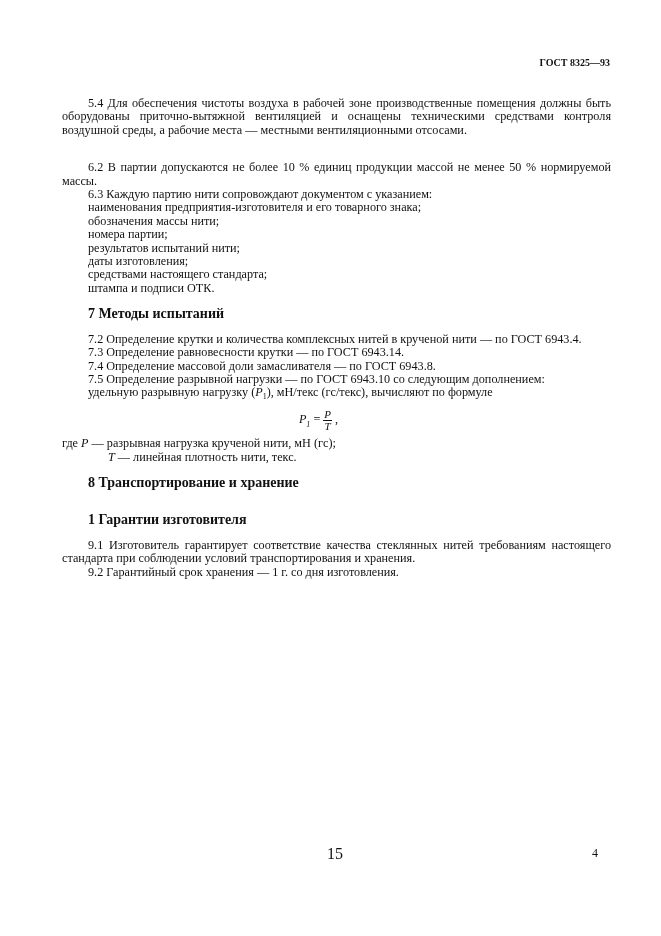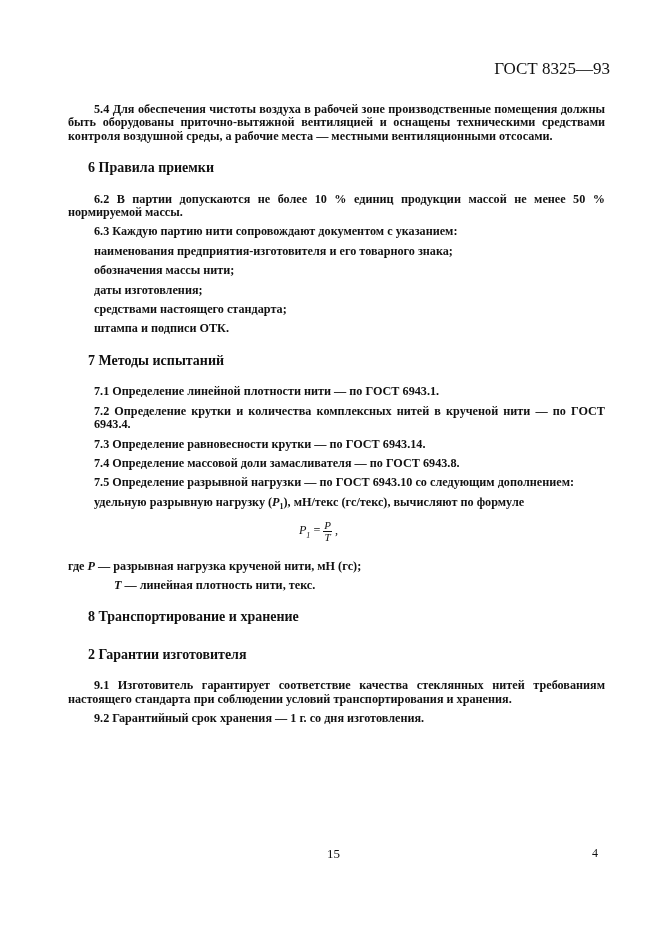--- a/index.html
+++ b/index.html
@@ -4,93 +4,93 @@
   <style>
     html, body { margin: 0; padding: 0; background: #ffffff; }
     body {
       width: 661px; height: 936px; position: relative; overflow: hidden;
       font-family: "Liberation Serif", "DejaVu Serif", serif;
       color: #111111;
       font-size: 12.2px;
       line-height: 13.4px;
     }
     .header {
-      position: absolute; top: 62px; right: 51px;
-      font-weight: normal; font-size: 17px;
+      position: absolute; top: 56px; right: 51px;
+      font-weight: bold; font-size: 10px;
     }
     .content {
       position: absolute; left: 62px; top: 97px; width: 549px;
     }
-    p { margin: 6px; text-align: justify; font-weight: bold; }
+    p { margin: 0; text-align: justify; }
     .indent { text-indent: 26px; }
     .plain { padding-left: 26px; }
     .section-title {
       font-weight: bold; font-size: 14px; padding-left: 26px;
       margin: 0;
     }
     .formula {
-      text-align: center; margin: 5px 0 16px 0; height: 24px;
+      text-align: center; margin: 5px 0 4px 0; height: 24px;
       position: relative;
       text-decoration: underline;
     }
     .formula .f-inner { display: inline-block; position: relative; left: -18px; font-style: italic; }
     .frac { display: inline-block; vertical-align: middle; text-align: center; font-size: 11px; line-height: 11px; }
     .frac .num { display: block; border-bottom: 1px solid #111; padding: 0 1px; }
     .frac .den { display: block; }
     sub { font-size: 8px; }
     .where-2 { padding-left: 46px; }
-    .page-num-center { position: absolute; top: 847px; left: 327px; font-size: 13px; }
+    .page-num-center { position: absolute; top: 847px; left: 327px; font-size: 16px; }
     .page-num-right { position: absolute; top: 847px; left: 592px; font-size: 12px; }
     .gap-m { height: 12px; }
   </style>
 </head>
 <body>
 
 <div class="header">ГОСТ 8325—93</div>
 
 <div class="content">
   <p class="indent">5.4 Для обеспечения чистоты воздуха в рабочей зоне производственные помещения должны быть оборудованы приточно-вытяжной вентиляцией и оснащены техническими средствами контроля воздушной среды, а рабочие места — местными вентиляционными отсосами.</p>
 
   <div class="gap-m"></div>
-  <h2 class="section-title">6 Правила приемки</h2>
   <div class="gap-m"></div>
 
   <p class="indent">6.2 В партии допускаются не более 10 % единиц продукции массой не менее 50 % нормируемой массы.</p>
   <p class="indent">6.3 Каждую партию нити сопровождают документом с указанием:</p>
   <p class="plain">наименования предприятия-изготовителя и его товарного знака;</p>
   <p class="plain">обозначения массы нити;</p>
+  <p class="plain">номера партии;</p>
+  <p class="plain">результатов испытаний нити;</p>
   <p class="plain">даты изготовления;</p>
   <p class="plain">средствами настоящего стандарта;</p>
   <p class="plain">штампа и подписи ОТК.</p>
 
   <div class="gap-m"></div>
   <h2 class="section-title">7 Методы испытаний</h2>
   <div class="gap-m"></div>
 
-  <p class="plain">7.1 Определение линейной плотности нити — по ГОСТ 6943.1.</p>
   <p class="plain">7.2 Определение крутки и количества комплексных нитей в крученой нити — по ГОСТ 6943.4.</p>
   <p class="plain">7.3 Определение равновесности крутки — по ГОСТ 6943.14.</p>
   <p class="plain">7.4 Определение массовой доли замасливателя — по ГОСТ 6943.8.</p>
   <p class="plain">7.5 Определение разрывной нагрузки — по ГОСТ 6943.10 со следующим дополнением:</p>
   <p class="plain"><span>удельную разрывную нагрузку (</span><i>P</i><sub>1</sub><span>), мН/текс (гс/текс), вычисляют по формуле</span></p>
 
   <div class="formula">
     <span class="f-inner">
       <span>P</span><sub>1</sub><span style="font-style:normal"> = </span><span class="frac"><span class="num">P</span><span class="den">T</span></span><span style="font-style:normal"> ,</span>
     </span>
   </div>
 
   <p><span>где </span><i>P</i><span> — разрывная нагрузка крученой нити, мН (гс);</span></p>
   <p class="where-2"><i>T</i><span> — линейная плотность нити, текс.</span></p>
 
   <div class="gap-m"></div>
   <h2 class="section-title">8 Транспортирование и хранение</h2>
   <div class="gap-m"></div>
 
   <div class="gap-m"></div>
-  <h2 class="section-title">2 Гарантии изготовителя</h2>
+  <h2 class="section-title">1 Гарантии изготовителя</h2>
   <div class="gap-m"></div>
   <p class="indent">9.1 Изготовитель гарантирует соответствие качества стеклянных нитей требованиям настоящего стандарта при соблюдении условий транспортирования и хранения.</p>
   <p class="plain">9.2 Гарантийный срок хранения — 1 г. со дня изготовления.</p>
 </div>
 
 <div class="page-num-center">15</div>
 <div class="page-num-right">4</div>
 
 </body></html>

